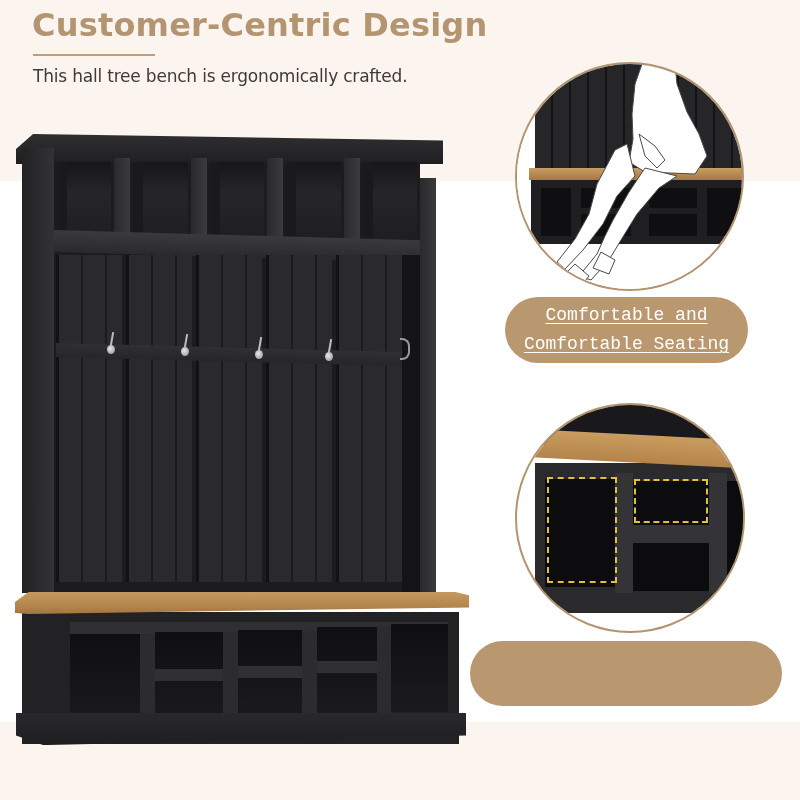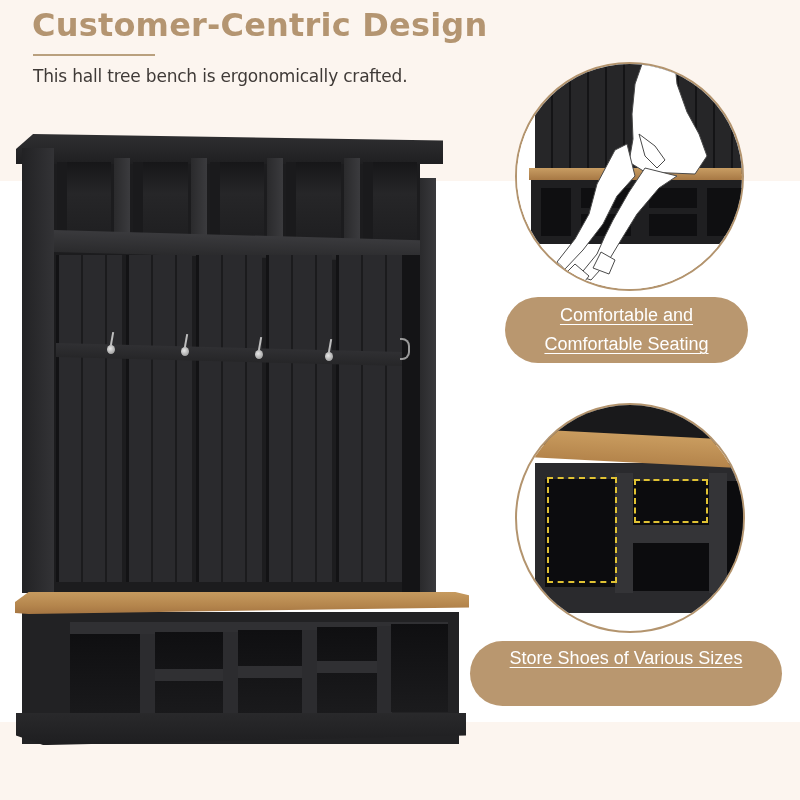--- a/index.html
+++ b/index.html
@@ -52,21 +52,21 @@
   .c1 .cb { position: absolute; background: #0f0f11; }
   .c1 .person { position: absolute; }
 
   .c2 .wall { position: absolute; left: 0; top: 0; width: 100%; height: 40px; background: #19191b; }
   .c2 .top { position: absolute; left: 10px; top: 30px; width: 230px; height: 28px; background: linear-gradient(#c99c5f, #b4844b); transform: skewY(3deg); }
   .c2 .cab { position: absolute; left: 18px; top: 58px; width: 220px; height: 150px; background: #2a2a2d; }
   .c2 .hole { position: absolute; background: #0c0c0e; }
   .c2 .dash { position: absolute; border: 2px dashed #e0c233; }
   .c2 .bar { position: absolute; background: #343437; }
 
-  .pill { position: absolute; background: #b9976f; border-radius: 34px; text-align: center; color: #ffffff; font-family: Liberation Sans, sans-serif; font-size: 18px; line-height: 29px; }
+  .pill { position: absolute; background: #b9976f; border-radius: 34px; text-align: center; color: #ffffff; font-family: Liberation Mono, monospace; font-size: 18px; line-height: 29px; }
   .pill span { display: block; text-decoration: underline; text-underline-offset: 3px; text-decoration-thickness: 1px; white-space: nowrap; }
   .p1 { left: 505px; top: 297px; width: 243px; height: 66px; padding-top: 4px; }
   .p2 { left: 470px; top: 641px; width: 312px; height: 65px; padding-top: 3px; }
 </style>
 </head>
 <body>
 
 <div class="band-top"></div>
 <div class="band-bottom"></div>
 
@@ -164,14 +164,13 @@
     <div class="bar" style="left:98px;top:62px;width:76px;height:18px;"></div>
     <div class="hole" style="left:98px;top:80px;width:76px;height:48px;"></div>
     <div class="bar" style="left:174px;top:10px;width:18px;height:120px;"></div>
     <div class="hole" style="left:192px;top:18px;width:30px;height:106px;"></div>
   </div>
   <div class="top"></div>
   <div class="dash" style="left:30px;top:72px;width:70px;height:106px;"></div>
   <div class="dash" style="left:117px;top:74px;width:74px;height:44px;"></div>
 </div>
 <div class="pill p2">
-  <span>Store Shoes of Various Sizes</span>
 </div>
 
 </body></html>

